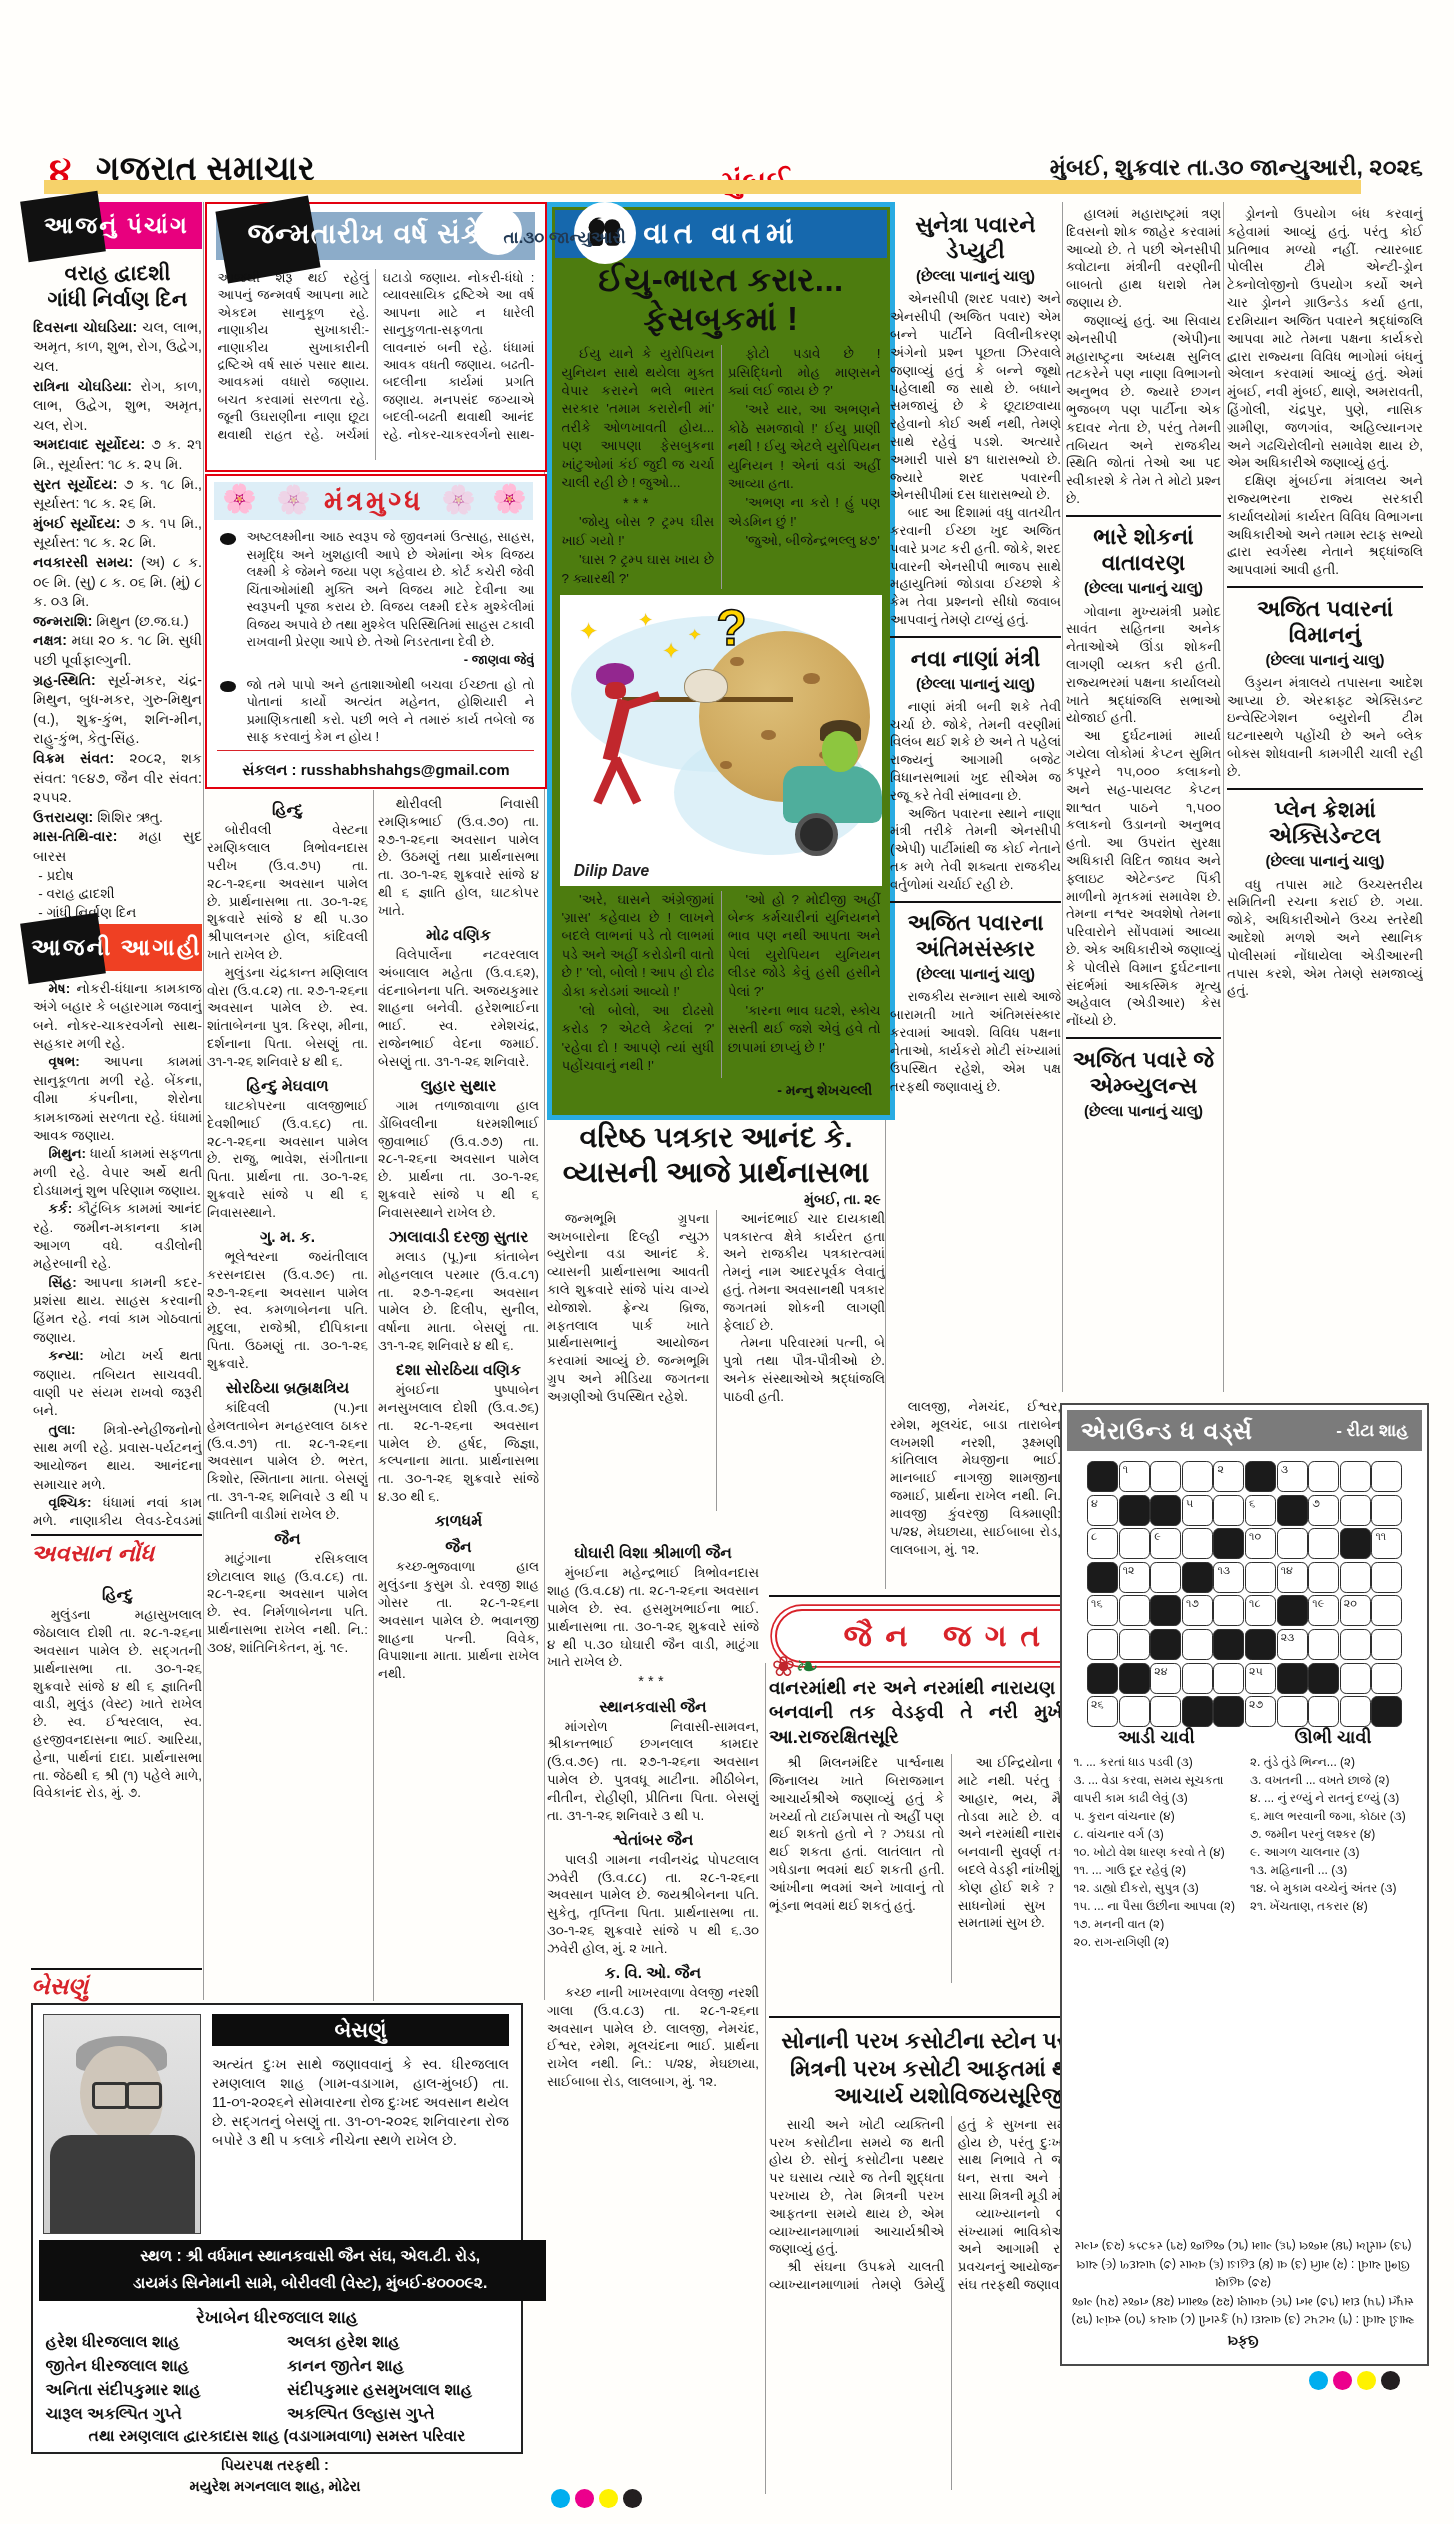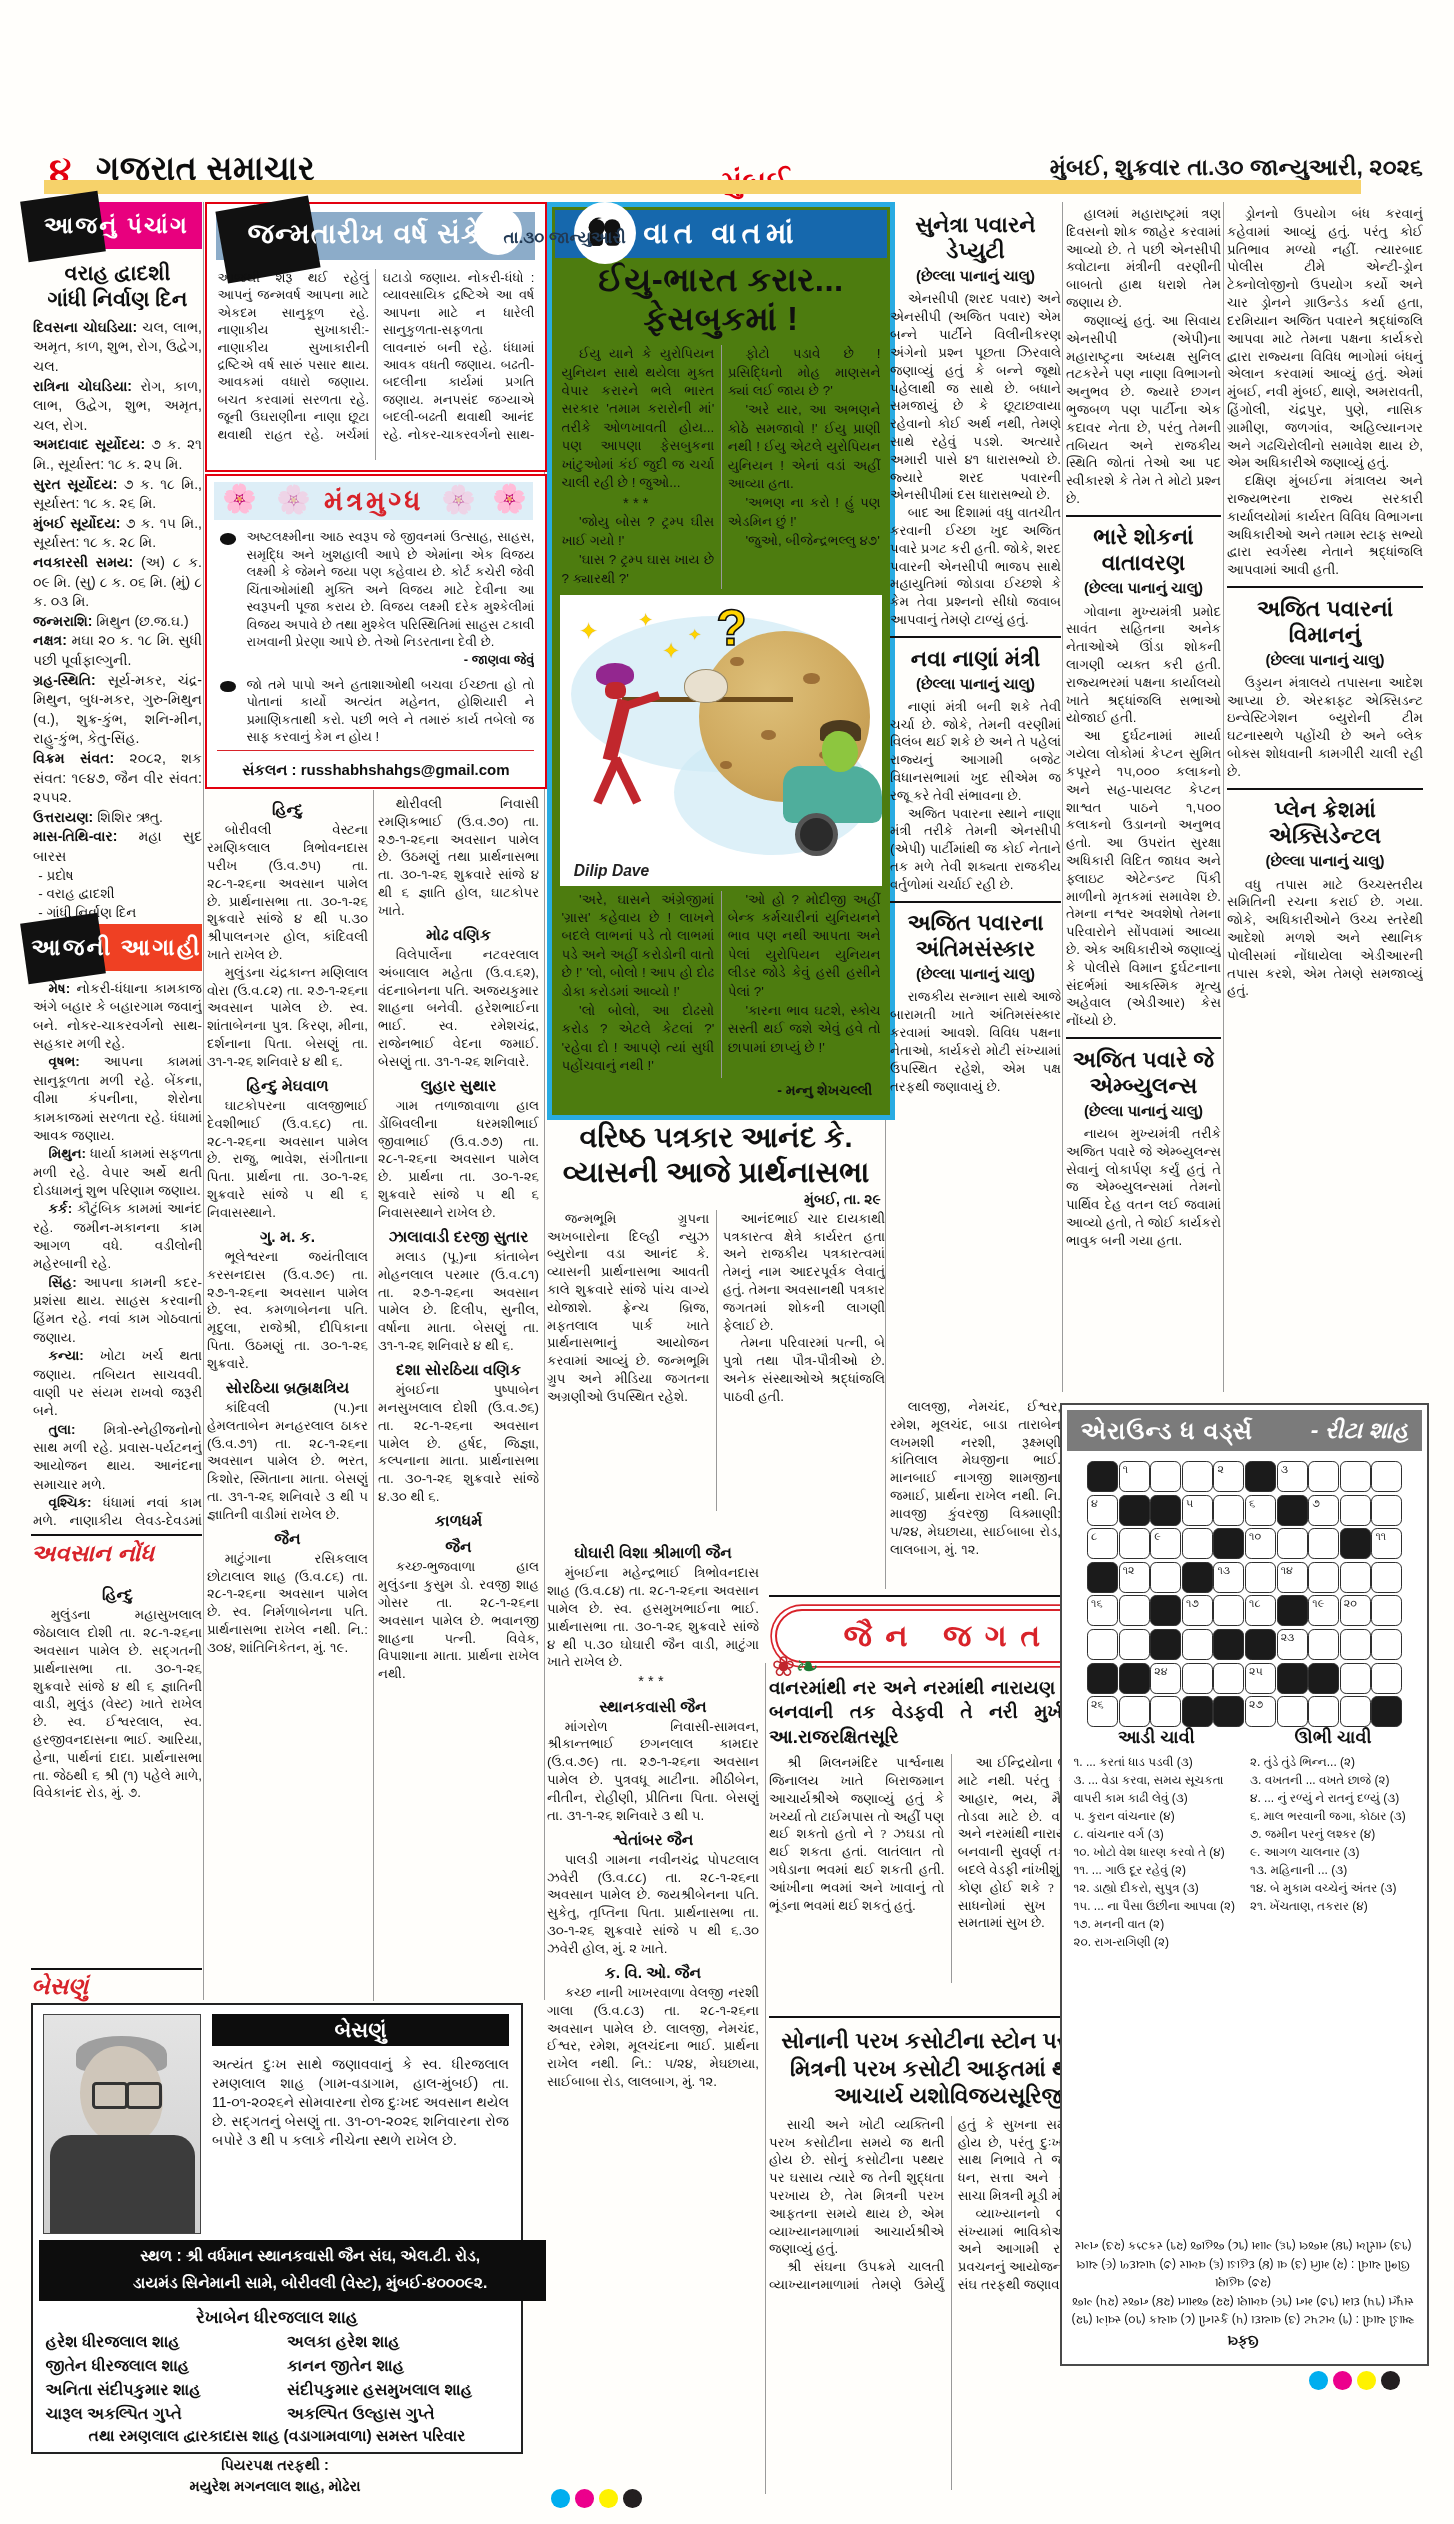--- a/index.html
+++ b/index.html
@@ -91,21 +91,21 @@
   .ph-hair{position:absolute;left:32px;top:21px;width:91px;height:36px;background:#9f9f9f;border-radius:50% 50% 20% 20%;}
   .ph-glass{position:absolute;width:30px;height:21px;border:3.1px solid #333;border-radius:4.2px;}
   .ph-shirt{position:absolute;left:5.2px;top:120px;width:145px;height:99px;background:#3c3c3c;border-radius:21px 21px 0 0;}
   .blackband{background:#0d0d0d;color:#fff;font-weight:bold;text-align:center;}
   .besnu-p{font-size:14px;line-height:1.36;text-align:justify;}
   .name{font-size:16px;font-weight:bold;line-height:1.5;}
   
   .cw-box{border:2.6px solid #4a4a4a;background:#fff;}
   .cw-band{background:#7b7b7b;color:#fff;display:flex;align-items:center;justify-content:space-between;padding:0 13.5px;}
   .cw-title{font-size:24px;font-weight:bold;letter-spacing:1px;}
-  .cw-by{font-size:23px;font-weight:bold;font-style:italic;}
+  .cw-by{font-size:17px;font-weight:bold;}
   .cw-grid{position:absolute;display:grid;}
   .cell{width:29px;height:29px;border:1.3px solid #2e2e2e;border-radius:6.2px;background:#fff;position:relative;}
   .cell.black{background:#1b1b1b;}
   .cell .n{position:absolute;left:3.1px;top:1px;font-size:11px;color:#222;}
   .clue-head{font-size:17.7px;font-weight:bold;text-align:center;padding-bottom:5.2px;}
   .clue{font-size:12px;line-height:1.5;}
   .answers{transform:rotate(180deg);font-size:12px;line-height:1.55;text-align:center;}
   .ans-title{font-weight:bold;font-size:14px;}
   .dot{position:absolute;width:18.7px;height:18.7px;border-radius:50%;}
 </style>
@@ -408,21 +408,20 @@
     </div>
   <div class="abs" style="left:1066px;top:205px;width:155px;height:1190px;overflow:hidden;">
       <div class="blk-p">હાલમાં મહારાષ્ટ્રમાં ત્રણ દિવસનો શોક જાહેર કરવામાં આવ્યો છે. તે પછી એનસીપી ક્વોટાના મંત્રીની વરણીની બાબતો હાથ ધરાશે તેમ જણાય છે.</div>
       <div class="blk-p">જણાવ્યું હતું. આ સિવાય એનસીપી (એપી)ના મહારાષ્ટ્રના અધ્યક્ષ સુનિલ તટકરેને પણ નાણા વિભાગનો અનુભવ છે. જ્યારે છગન ભુજબળ પણ પાર્ટીના એક કદાવર નેતા છે, પરંતુ તેમની તબિયત અને રાજકીય સ્થિતિ જોતાં તેઓ આ પદ સ્વીકારશે કે તેમ તે મોટો પ્રશ્ન છે.</div>
       <div class="blk-h rule">ભારે શોકનાં વાતાવરણ</div>
       <div class="blk-cont">(છેલ્લા પાનાનું ચાલુ)</div>
       <div class="blk-p">ગોવાના મુખ્યમંત્રી પ્રમોદ સાવંત સહિતના અનેક નેતાઓએ ઊંડા શોકની લાગણી વ્યક્ત કરી હતી. રાજ્યભરમાં પક્ષના કાર્યાલયો ખાતે શ્રદ્ધાંજલિ સભાઓ યોજાઈ હતી.</div>
       <div class="blk-p">આ દુર્ઘટનામાં માર્યા ગયેલા લોકોમાં કેપ્ટન સુમિત કપૂરને ૧૫,૦૦૦ કલાકનો અને સહ-પાયલટ કેપ્ટન શાશ્વત પાઠને ૧,૫૦૦ કલાકનો ઉડાનનો અનુભવ હતો. આ ઉપરાંત સુરક્ષા અધિકારી વિદિત જાધવ અને ફ્લાઇટ એટેન્ડન્ટ પિંકી માળીનો મૃતકમાં સમાવેશ છે. તેમના નશ્વર અવશેષો તેમના પરિવારોને સોંપવામાં આવ્યા છે. એક અધિકારીએ જણાવ્યું કે પોલીસે વિમાન દુર્ઘટનાના સંદર્ભમાં આકસ્મિક મૃત્યુ અહેવાલ (એડીઆર) કેસ નોંધ્યો છે.</div>
       <div class="blk-h rule">અજિત પવારે જે એમ્બ્યુલન્સ</div>
       <div class="blk-cont">(છેલ્લા પાનાનું ચાલુ)</div>
-      <div class="blk-p">નાયબ મુખ્યમંત્રી તરીકે અજિત પવારે જે એમ્બ્યુલન્સ સેવાનું લોકાર્પણ કર્યું હતું તે જ એમ્બ્યુલન્સમાં તેમનો પાર્થિવ દેહ વતન લઈ જવામાં આવ્યો હતો, તે જોઈ કાર્યકરો ભાવુક બની ગયા હતા.</div>
     </div>
   <div class="abs" style="left:1227px;top:205px;width:196px;height:1190px;overflow:hidden;">
       <div class="blk-p">ડ્રોનનો ઉપયોગ બંધ કરવાનું કહેવામાં આવ્યું હતું. પરંતુ કોઈ પ્રતિભાવ મળ્યો નહીં. ત્યારબાદ પોલીસ ટીમે એન્ટી-ડ્રોન ટેક્નોલોજીનો ઉપયોગ કર્યો અને ચાર ડ્રોનને ગ્રાઉન્ડેડ કર્યા હતા, દરમિયાન અજિત પવારને શ્રદ્ધાંજલિ આપવા માટે તેમના પક્ષના કાર્યકરો દ્વારા રાજ્યના વિવિધ ભાગોમાં બંધનું એલાન કરવામાં આવ્યું હતું. એમાં મુંબઈ, નવી મુંબઈ, થાણે, અમરાવતી, હિંગોલી, ચંદ્રપુર, પુણે, નાસિક ગ્રામીણ, જળગાંવ, અહિલ્યાનગર અને ગઢચિરોલીનો સમાવેશ થાય છે, એમ અધિકારીએ જણાવ્યું હતું.</div>
       <div class="blk-p">દક્ષિણ મુંબઈના મંત્રાલય અને રાજ્યભરના રાજ્ય સરકારી કાર્યાલયોમાં કાર્યરત વિવિધ વિભાગના અધિકારીઓ અને તમામ સ્ટાફ સભ્યો દ્વારા સ્વર્ગસ્થ નેતાને શ્રદ્ધાંજલિ આપવામાં આવી હતી.</div>
       <div class="blk-h rule">અજિત પવારનાં વિમાનનું</div>
       <div class="blk-cont">(છેલ્લા પાનાનું ચાલુ)</div>
       <div class="blk-p">ઉડ્ડયન મંત્રાલયે તપાસના આદેશ આપ્યા છે. એરક્રાફ્ટ એક્સિડન્ટ ઇન્વેસ્ટિગેશન બ્યુરોની ટીમ ઘટનાસ્થળે પહોંચી છે અને બ્લેક બોક્સ શોધવાની કામગીરી ચાલી રહી છે.</div>
       <div class="blk-h rule">પ્લેન ક્રેશમાં એક્સિડેન્ટલ</div>
       <div class="blk-cont">(છેલ્લા પાનાનું ચાલુ)</div>
       <div class="blk-p">વધુ તપાસ માટે ઉચ્ચસ્તરીય સમિતિની રચના કરાઈ છે. ગયા. જોકે, અધિકારીઓને ઉચ્ચ સ્તરેથી આદેશો મળશે અને સ્થાનિક પોલીસમાં નોંધાયેલા એડીઆરની તપાસ કરશે, એમ તેમણે સમજાવ્યું હતું.</div>

